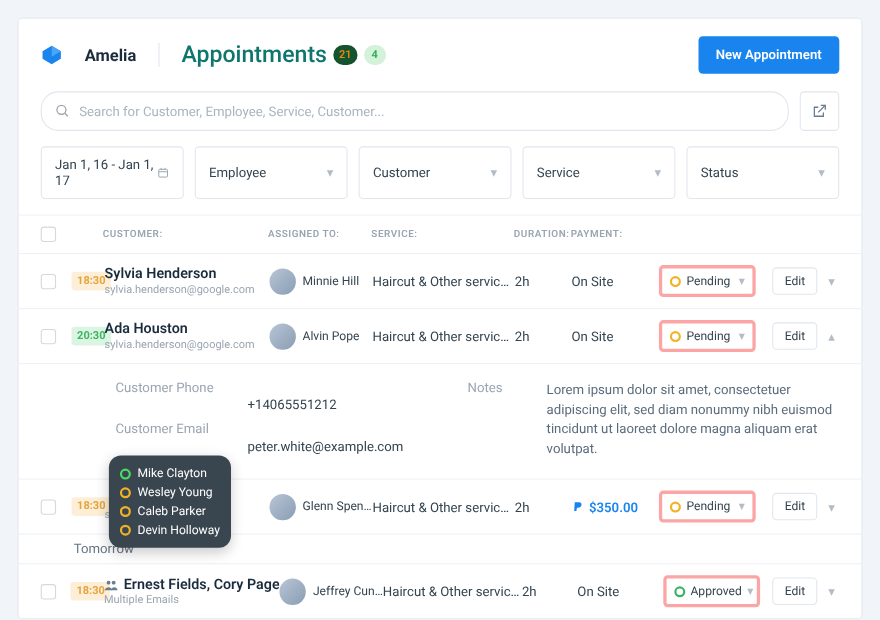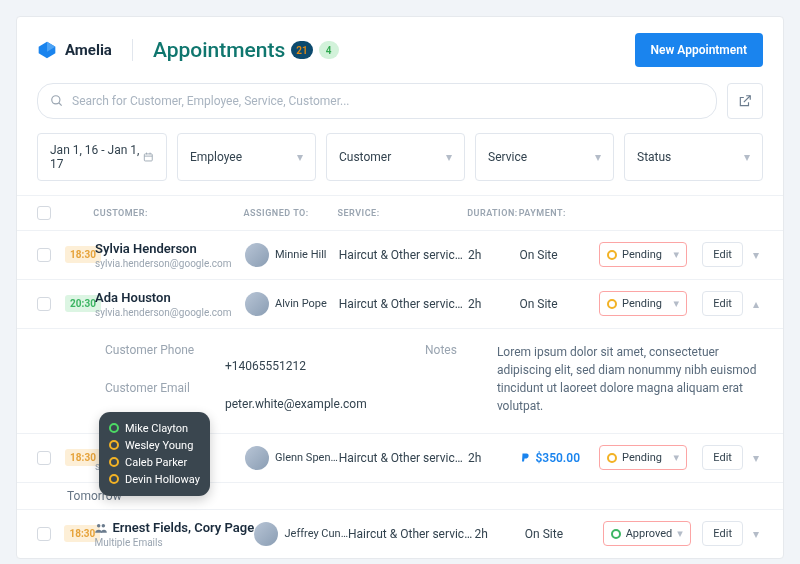--- a/index.html
+++ b/index.html
@@ -1,25 +1,25 @@
 <!DOCTYPE html>
 <html><head>
 <meta charset="utf-8">
 <style>
 * { box-sizing: border-box; margin: 0; padding: 0; font-family: -apple-system, BlinkMacSystemFont, "Segoe UI", Roboto, Arial, sans-serif; }
 body { background: #f1f4f8; padding: 16px; font-size: 12px; color: #33434f; width: 800px; }
 .card { background: #fff; border-radius: 4px; border: 1px solid #e6e9ed; }
 .header { display: flex; align-items: center; padding: 16px 20px; }
-.logo-wrap { display: flex; align-items: center; gap: 8px; padding-right: 20px; }
+.logo-wrap { display: flex; align-items: center; gap: 20px; padding-right: 20px; }
 .logo { width: 20px; height: 20px; }
 .brand { font-weight: 700; font-size: 15px; color: #1a2b3c; }
 .divider-v { width: 1px; height: 22px; background: #e1e6ed; margin-right: 20px; }
 .title { font-size: 21px; font-weight: 500; color: #0f766e; }
 .badge { display: inline-flex; align-items: center; justify-content: center; min-width: 20px; height: 18px; border-radius: 10px; font-size: 10px; font-weight: 600; margin-left: 6px; padding: 0 5px; }
-.badge-orange { background: #0c4a6e; color: #e28a12; }
+.badge-orange { background: #14532d; color: #e28a12; }
 .badge-green { background: #d2f2da; color: #2fa84f; }
 .spacer { flex: 1; }
 .btn-primary { background: #1a84ee; color: #fff; border: none; padding: 10px 16px; border-radius: 4px; font-weight: 600; font-size: 12px; cursor: pointer; }
 .toolbar { display: flex; gap: 10px; padding: 0 20px 14px; }
 .search-box { flex: 1; display: flex; align-items: center; gap: 8px; border: 1px solid #e1e6ed; border-radius: 16px; padding: 9px 12px; }
 .search-box input { border: none; outline: none; font-size: 12px; flex: 1; color: #556; }
 .search-box input::placeholder { color: #a9b4c0; }
 .icon-btn { width: 36px; height: 36px; display: flex; align-items: center; justify-content: center; border: 1px solid #e1e6ed; border-radius: 4px; background: #fff; cursor: pointer; color: #6b7c8e;}
 .filters { display: flex; gap: 10px; padding: 0 20px 14px; }
 .select { flex: 1; display: flex; align-items: center; justify-content: space-between; border: 1px solid #e1e6ed; border-radius: 4px; padding: 9px 12px; font-size: 12px; color: #33434f; cursor: pointer; background:#fff;}
@@ -43,21 +43,21 @@
 .time-green { background: #dcf5e3; color: #3cb563; }
 .cust-name { font-size: 13px; font-weight: 600; color: #1a2b3c; line-height: 1.3; white-space: nowrap; overflow: hidden; text-overflow: ellipsis; display:flex; align-items:center; gap:4px;}
 .cust-email { font-size: 10px; color: #9aa5b1; white-space: nowrap; overflow: hidden; text-overflow: ellipsis;}
 .assignee { display: flex; align-items: center; gap: 6px; }
 .avatar { width: 24px; height: 24px; border-radius: 50%; background: linear-gradient(135deg, #b8c5d6, #8a9db3); flex-shrink: 0; }
 .assignee-name { font-size: 11px; color: #33434f; white-space: nowrap; overflow: hidden; text-overflow: ellipsis; max-width: 68px;}
 .svc { font-size: 12px; color: #33434f; white-space: nowrap; overflow: hidden; text-overflow: ellipsis; }
 .dur { font-size: 12px; color: #33434f; }
 .pay { font-size: 12px; color: #33434f; display:flex; align-items:center; gap:4px;}
 .pay-blue { color: #1a84ee; font-weight:600;}
-.status-btn { display: flex; align-items: center; gap: 5px; border: 1px solid #fca5a5; border-radius: 4px; padding: 5px 7px; font-size: 11px; color: #33434f; cursor:pointer; background:#fff; justify-content:space-between; width:88px;}
+.status-btn { display: flex; align-items: center; gap: 5px; border: 3px solid #fca5a5; border-radius: 4px; padding: 5px 7px; font-size: 11px; color: #33434f; cursor:pointer; background:#fff; justify-content:space-between; width:88px;}
 .status-dot { width: 10px; height: 10px; border-radius: 50%; border: 2px solid; }
 .dot-pending { border-color: #f2b225; }
 .dot-approved { border-color: #3cb563; }
 .edit-btn { border: 1px solid #e1e6ed; border-radius: 4px; padding: 5px 10px; font-size: 11px; background: #fff; cursor:pointer; color:#33434f;}
 .more-btn { width: 14px; display:flex; align-items:center; justify-content:center; color:#b4bcc8; cursor:pointer;}
 .expanded { display:flex; padding: 14px 20px 18px 88px; border-top:1px solid #eef1f5; gap:40px;}
 .exp-left { display:grid; grid-template-columns: 100px 160px; gap: 8px 20px; font-size:12px; align-content:start;}
 .exp-label { color:#9aa5b1; }
 .exp-val { color:#33434f;margin-top:16px; }
 .exp-notes-lbl { color:#9aa5b1; font-size:12px; }

